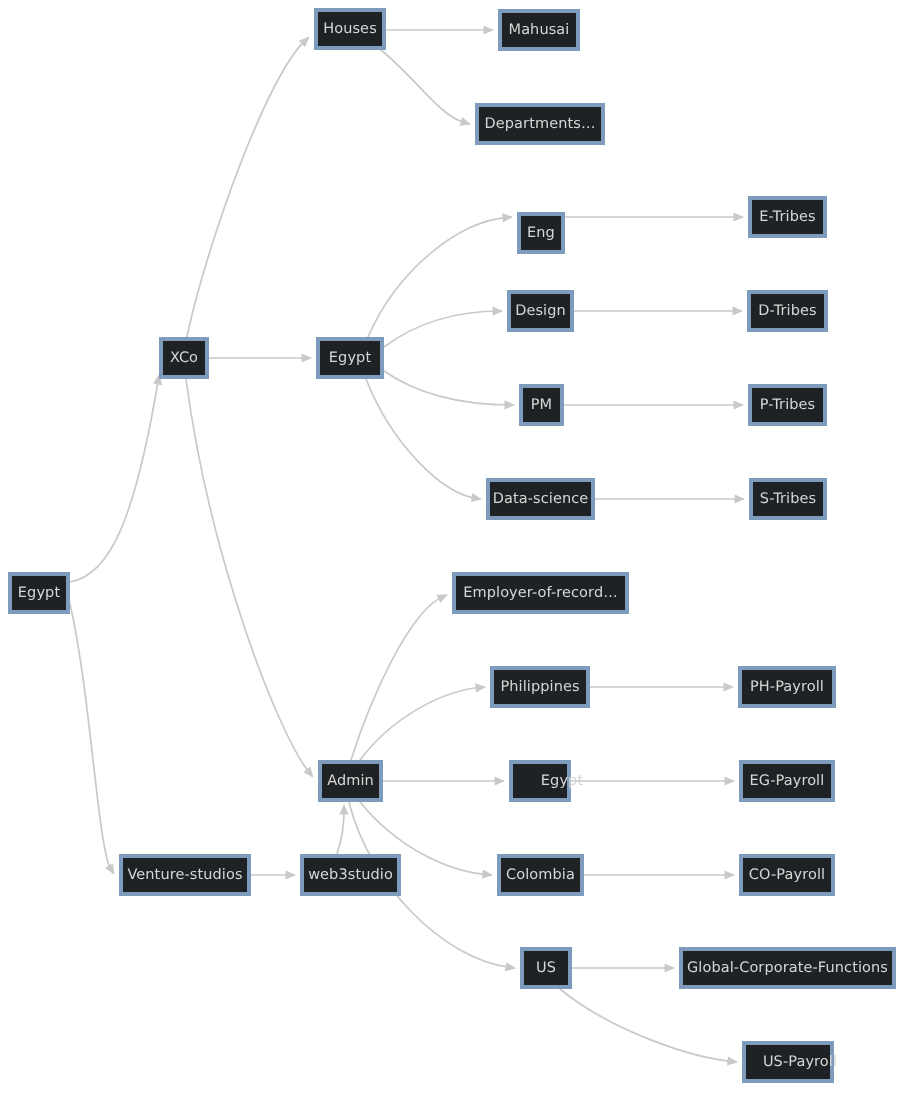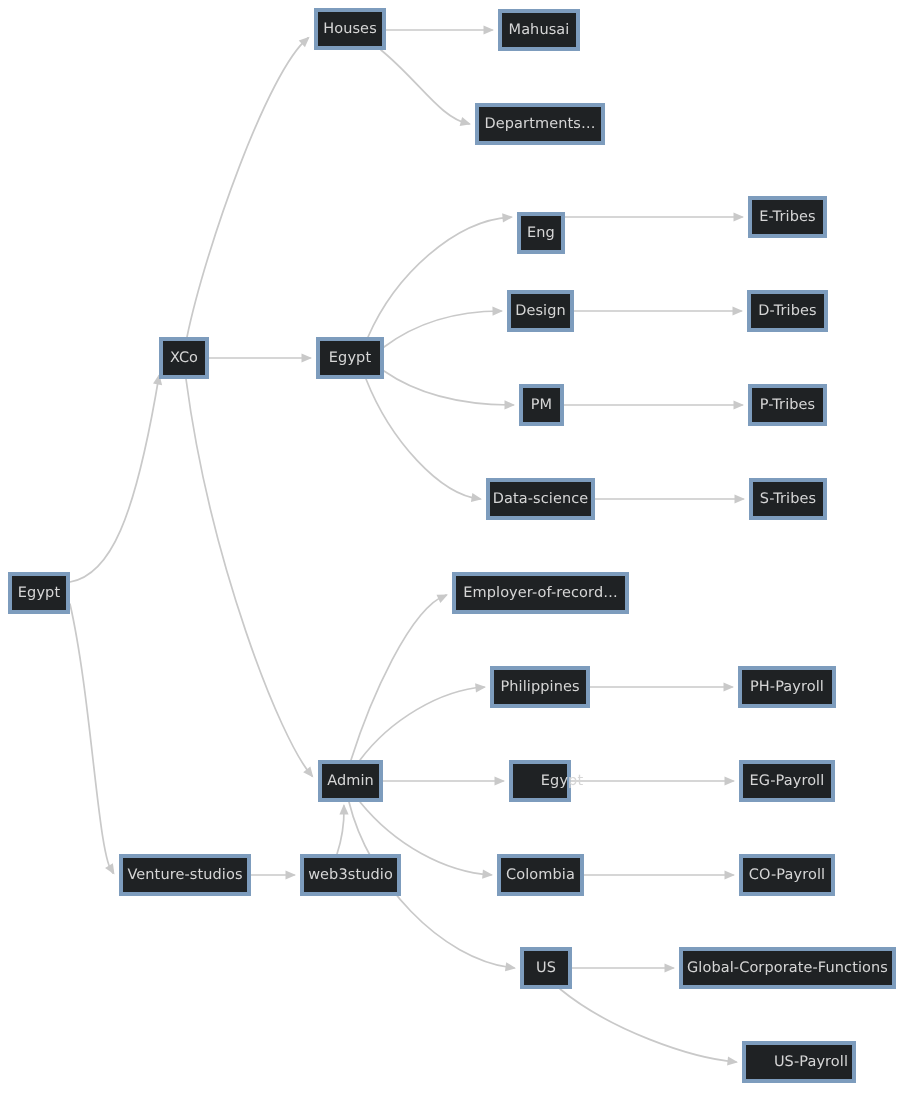--- a/index.html
+++ b/index.html
@@ -256,18 +256,18 @@
       </div>
       <div class="node" style="left: 300px; top: 854px; width: 101px; height: 42px; background: rgb(31, 34, 36); border-color: rgb(125, 156, 189); color: rgb(214, 214, 214);">
         <span class="node-label">web3studio</span>
       </div>
       <div class="node" style="left: 520px; top: 947px; width: 52px; height: 42px; background: rgb(31, 34, 36); border-color: rgb(125, 156, 189); color: rgb(214, 214, 214);">
         <span class="node-label">US</span>
       </div>
       <div class="node" style="left: 679px; top: 947px; width: 217px; height: 42px; background: rgb(31, 34, 36); border-color: rgb(125, 156, 189); color: rgb(214, 214, 214);">
         <span class="node-label">Global-Corporate-Functions</span>
       </div>
-      <div class="node" style="left: 742px; top: 1041px; width: 114px; height: 42px; background: rgb(31, 34, 36); border-color: rgb(125, 156, 189); color: rgb(214, 214, 214); padding-left: 24px;">
+      <div class="node" style="left: 742px; top: 1041px; width: 92px; height: 42px; background: rgb(31, 34, 36); border-color: rgb(125, 156, 189); color: rgb(214, 214, 214); padding-left: 24px;">
         <span class="node-label">US-Payroll</span>
       </div>
     </div>
 
 </div>
 
 </body></html>

